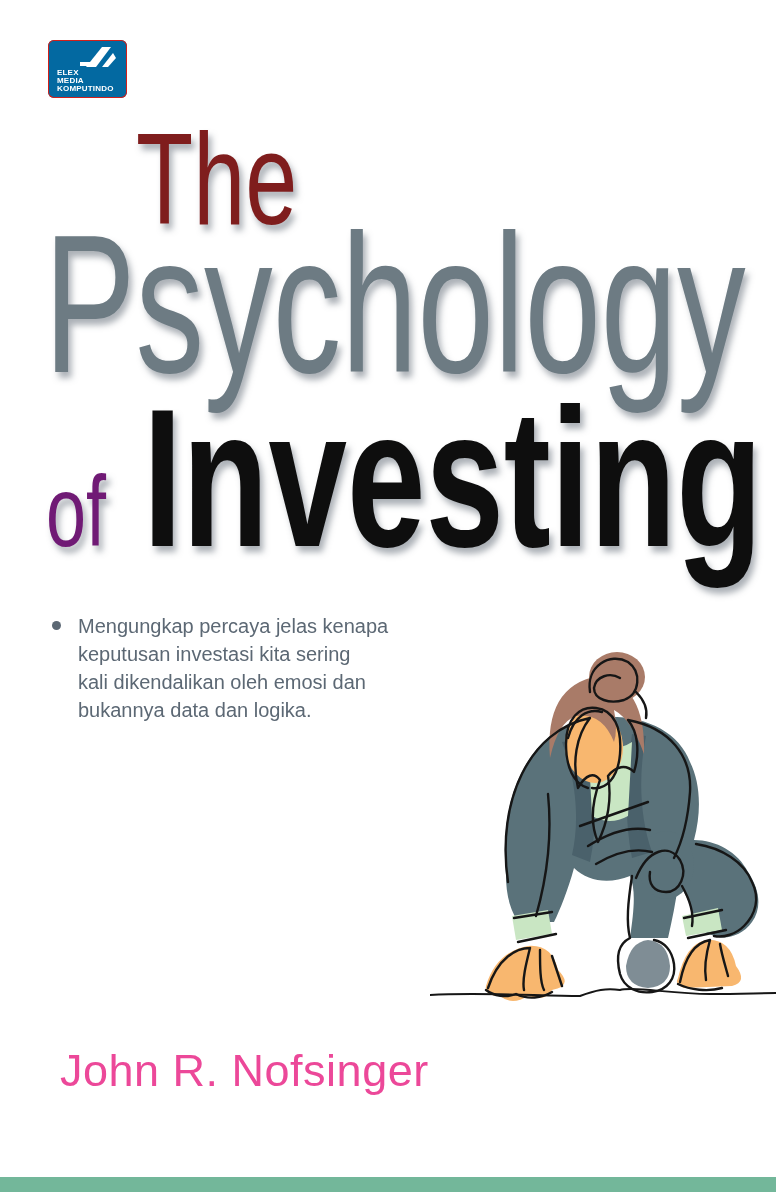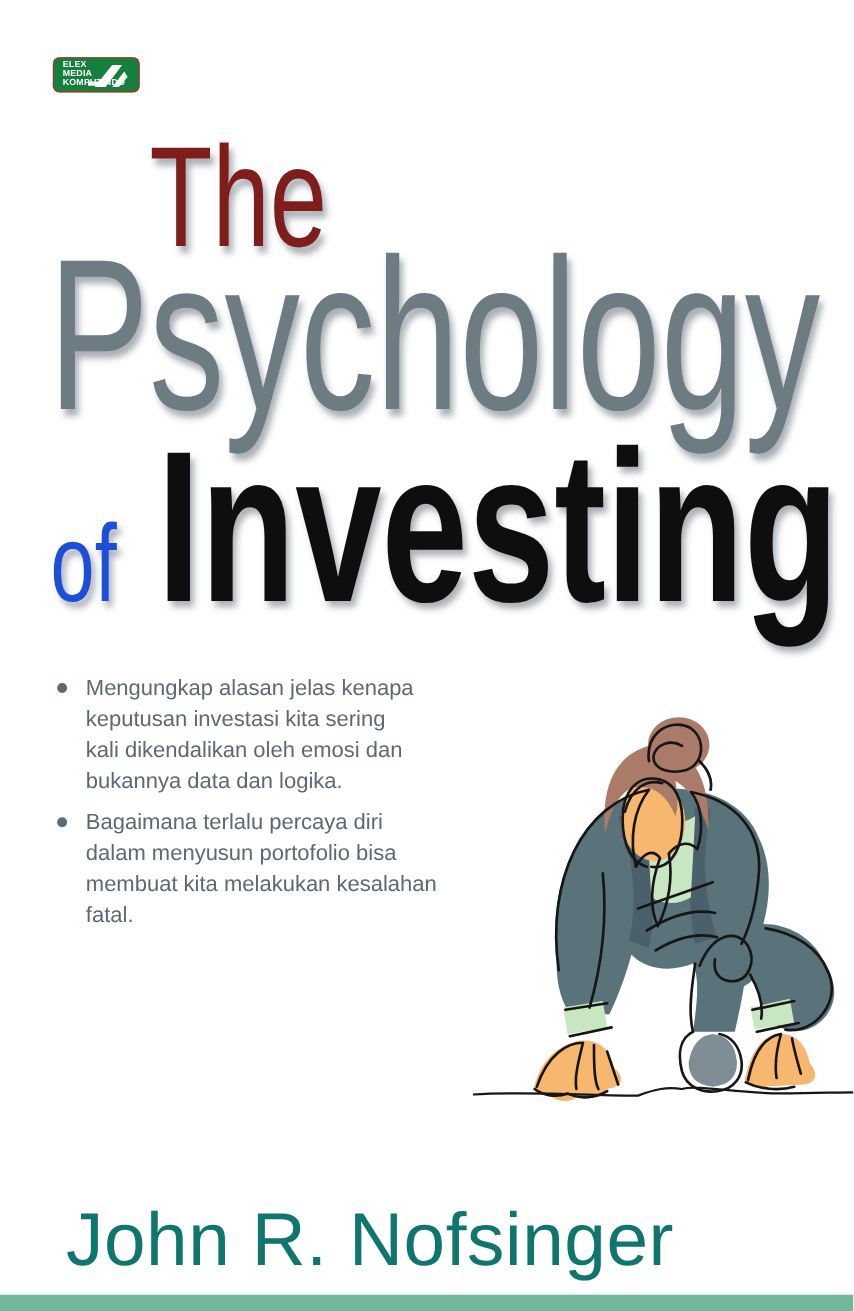--- a/index.html
+++ b/index.html
@@ -2,22 +2,22 @@
 <html><head>
 <meta charset="utf-8">
 <style>
   html,body{margin:0;padding:0;background:#ffffff;}
   #cover{
     position:relative;width:776px;height:1192px;background:#ffffff;
     overflow:hidden;font-family:"Liberation Sans",sans-serif;
   }
   
   .logo{
-    position:absolute;left:48px;top:52px;width:79px;height:32px;
-    background:#15803d;border-radius:6px;box-shadow:0 0 0 1px #d11f1a inset;
+    position:absolute;left:48px;top:40px;width:79px;height:58px;
+    background:#0369a1;border-radius:6px;box-shadow:0 0 0 1px #d11f1a inset;
   }
   .logo-icon{position:absolute;right:7px;top:5px;}
   .logo-text{
     position:absolute;left:9px;bottom:5px;color:#ffffff;font-weight:bold;
     font-size:8px;line-height:8px;letter-spacing:.2px;white-space:pre-line;
     font-family:"Liberation Sans",sans-serif;
   }
   
   .t-shadow{text-shadow:5px 6px 7px rgba(90,100,112,.5);}
   .word{display:inline-block;transform-origin:left bottom;line-height:1;}
@@ -27,41 +27,41 @@
   }
   .title-the .word{transform:scaleX(.72);}
   .title-psych{
     position:absolute;left:44px;top:192px;font-size:196px;color:#6d7b83;
     white-space:nowrap;
   }
   .title-psych .word{transform:scaleX(.70);}
   .title-row{
     position:absolute;left:46px;top:366px;white-space:nowrap;
   }
-  .title-of{font-size:100px;color:#1d4ed8;margin-right:14px;}
+  .title-of{font-size:100px;color:#701a75;margin-right:14px;}
   .title-of .word,.title-inv .word{transform:scaleX(.72);}
   .title-inv{font-size:196px;color:#0e0e0e;font-weight:bold;}
   .title-of,.title-inv{display:inline-block;vertical-align:baseline;}
   
   .bullets{
     position:absolute;left:52px;top:612px;width:360px;margin:0;padding:0;
     list-style:none;color:#5c6874;font-size:20px;line-height:28px;
   }
   .bullet{display:flex;margin:0 0 10px 0;}
   .bullet .dot{
     flex:0 0 auto;width:9px;height:9px;border-radius:50%;background:#5c6874;
     margin:9px 17px 0 0;
   }
   .bullet .btxt{white-space:pre-line;}
   
   .illu{position:absolute;left:430px;top:630px;width:346px;height:380px;}
   
   .author{
-    position:absolute;left:60px;top:1090px;font-size:68px;line-height:1.1;
-    color:#0f766e;white-space:nowrap;letter-spacing:.5px;
+    position:absolute;left:60px;top:1046px;font-size:45px;line-height:1.1;
+    color:#ec4899;white-space:nowrap;letter-spacing:.5px;
   }
   
   .footer-bar{
     position:absolute;left:0;bottom:0;width:776px;height:15px;background:#73b79a;
   }
 </style>
 </head>
 <body>
 
 <div id="cover">
@@ -83,31 +83,24 @@
   <div class="title-psych t-shadow">
     <span class="word">Psychology</span>
   </div>
   <div class="title-row">
     <span class="title-of t-shadow"><span class="word">of</span></span><span class="title-inv t-shadow"><span class="word">Investing</span></span>
   </div>
 
   <ul class="bullets">
     <li class="bullet">
       <span class="dot"></span>
-      <span class="btxt">Mengungkap alasan jelas kenapa
+      <span class="btxt">Mengungkap percaya jelas kenapa
 keputusan investasi kita sering
 kali dikendalikan oleh emosi dan
 bukannya data dan logika.</span>
-    </li>
-    <li class="bullet">
-      <span class="dot"></span>
-      <span class="btxt">Bagaimana terlalu percaya diri
-dalam menyusun portofolio bisa
-membuat kita melakukan kesalahan
-fatal.</span>
     </li>
   </ul>
 
   <svg class="illu" viewBox="0 0 346 380" width="346" height="380">
 
     <path fill="#5a727a" d="M76,245 C68,165 100,98 162,88 C210,82 248,100 260,132 C270,152 272,180 264,210
          C286,210 308,222 318,242 C330,260 332,278 322,292 C312,306 296,310 284,306
          L266,298 C262,278 256,262 248,254 C246,272 242,290 238,308 L200,308
          C204,280 206,260 200,246 C180,254 158,252 144,238 C138,260 130,280 124,292
          L88,292 C78,276 76,260 76,245 Z"></path>

